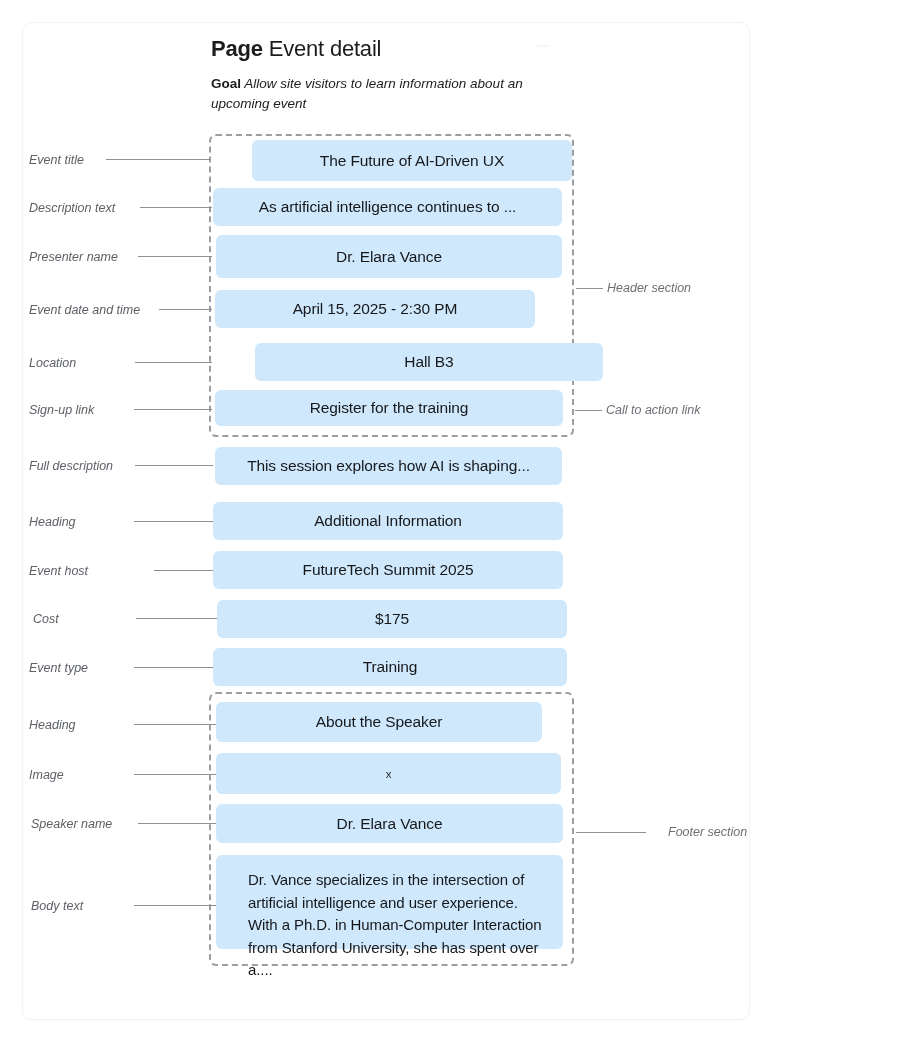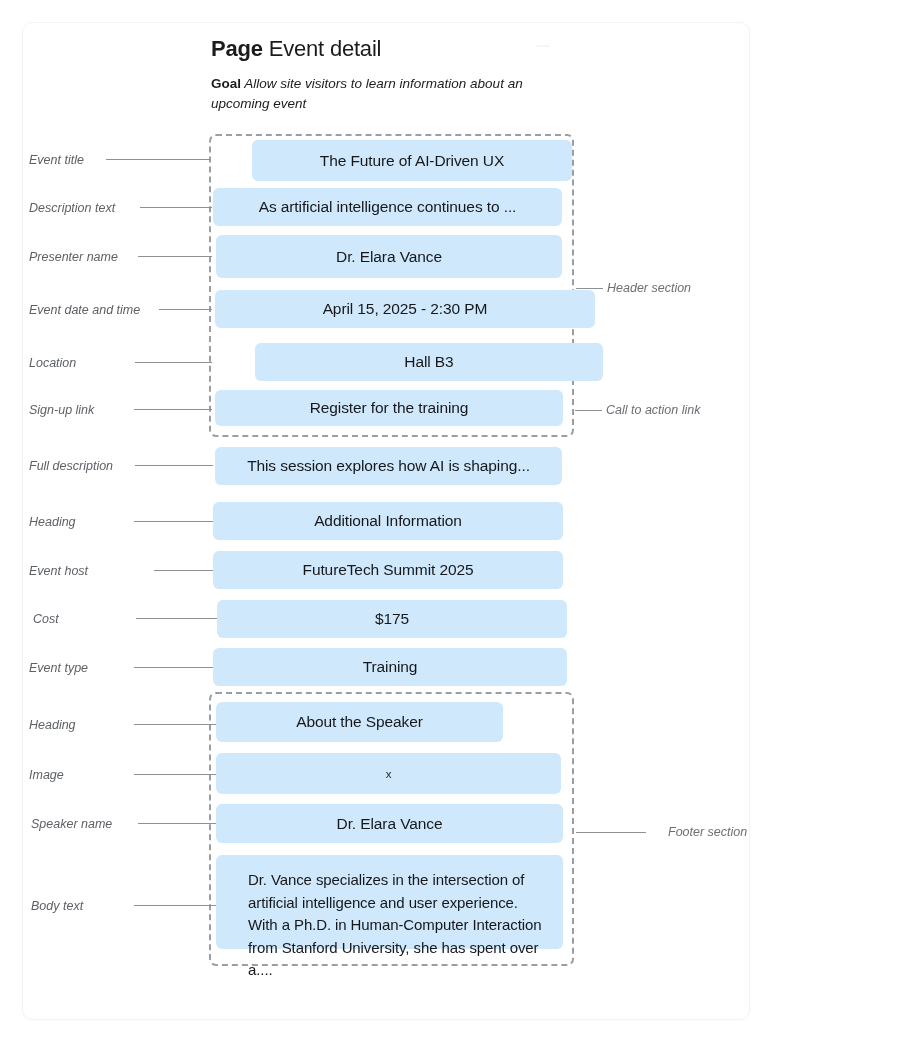--- a/index.html
+++ b/index.html
@@ -119,31 +119,31 @@
     <span class="glabel">Goal</span>
     <span>Allow site visitors to learn information about an upcoming event</span>
   </div>
 
   <div class="group" id="group-header"></div>
   <div class="group" id="group-footer"></div>
 
   <div class="field" style="left:216px; top:140px; width:320px; height:41px;margin-left:36px;">The Future of AI-Driven UX</div>
   <div class="field" style="left:213px; top:188px; width:349px; height:38px;">As artificial intelligence continues to ...</div>
   <div class="field" style="left:216px; top:235px; width:346px; height:43px;">Dr. Elara Vance</div>
-  <div class="field" style="left:215px; top:290px; width:380px; height:38px;">April 15, 2025 - 2:30 PM</div>
+  <div class="field" style="left:215px; top:290px; width:320px; height:38px;">April 15, 2025 - 2:30 PM</div>
   <div class="field" style="left:215px; top:343px; width:348px; height:38px;margin-left:40px;">Hall B3</div>
   <div class="field" style="left:215px; top:390px; width:348px; height:36px;">Register for the training</div>
 
   <div class="field" style="left:215px; top:447px; width:347px; height:38px;">This session explores how AI is shaping...</div>
   <div class="field" style="left:213px; top:502px; width:350px; height:38px;">Additional Information</div>
   <div class="field" style="left:213px; top:551px; width:350px; height:38px;">FutureTech Summit 2025</div>
   <div class="field" style="left:217px; top:600px; width:350px; height:38px;">$175</div>
   <div class="field" style="left:213px; top:648px; width:354px; height:38px;">Training</div>
 
-  <div class="field" style="left:216px; top:702px; width:287px; height:40px;">About the Speaker</div>
+  <div class="field" style="left:216px; top:702px; width:326px; height:40px;">About the Speaker</div>
   <div class="field tiny" style="left:216px; top:753px; width:345px; height:41px;">x</div>
   <div class="field" style="left:216px; top:804px; width:347px; height:39px;">Dr. Elara Vance</div>
   <div class="field body" style="left:216px; top:855px; width:347px; height:94px;padding-left:32px;">Dr. Vance specializes in the intersection of artificial intelligence and user experience. With a Ph.D. in Human-Computer Interaction from Stanford University, she has spent over a....</div>
 
   <div class="llabel" style="left:29px;  top:153px;">Event title</div>
   <div class="llabel" style="left:29px;  top:201px;">Description text</div>
   <div class="llabel" style="left:29px;  top:250px;">Presenter name</div>
   <div class="llabel" style="left:29px;  top:303px;">Event date and time</div>
   <div class="llabel" style="left:29px;  top:356px;">Location</div>
   <div class="llabel" style="left:29px;  top:403px;">Sign-up link</div>

